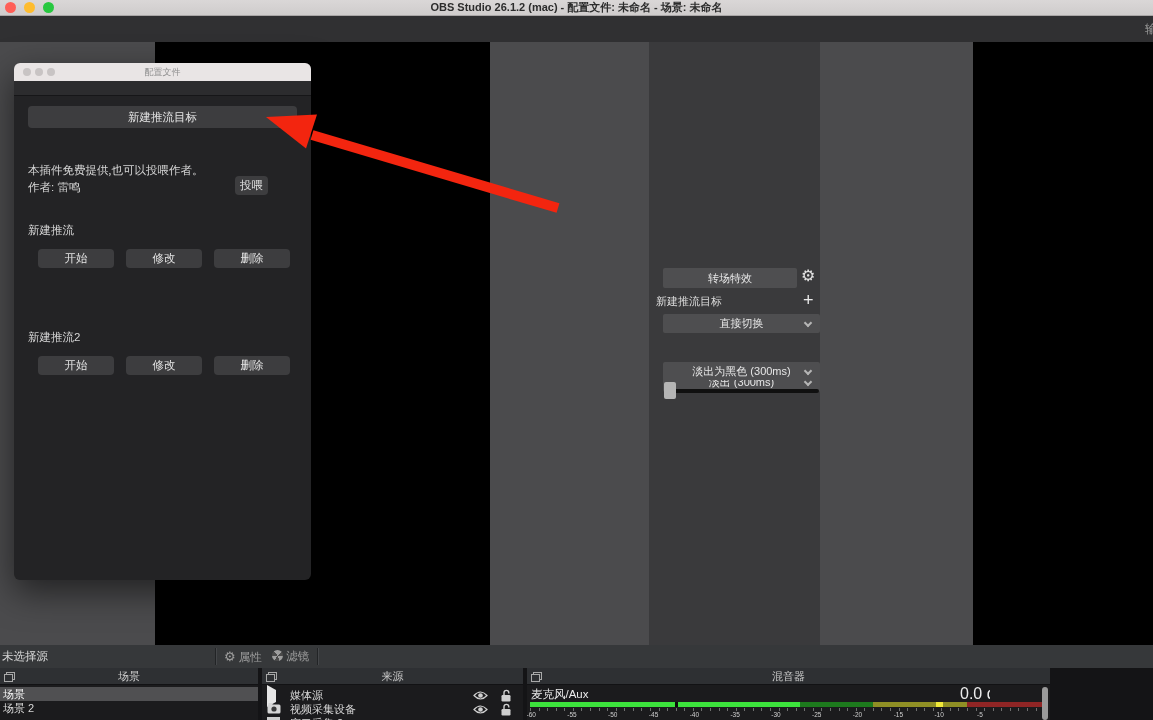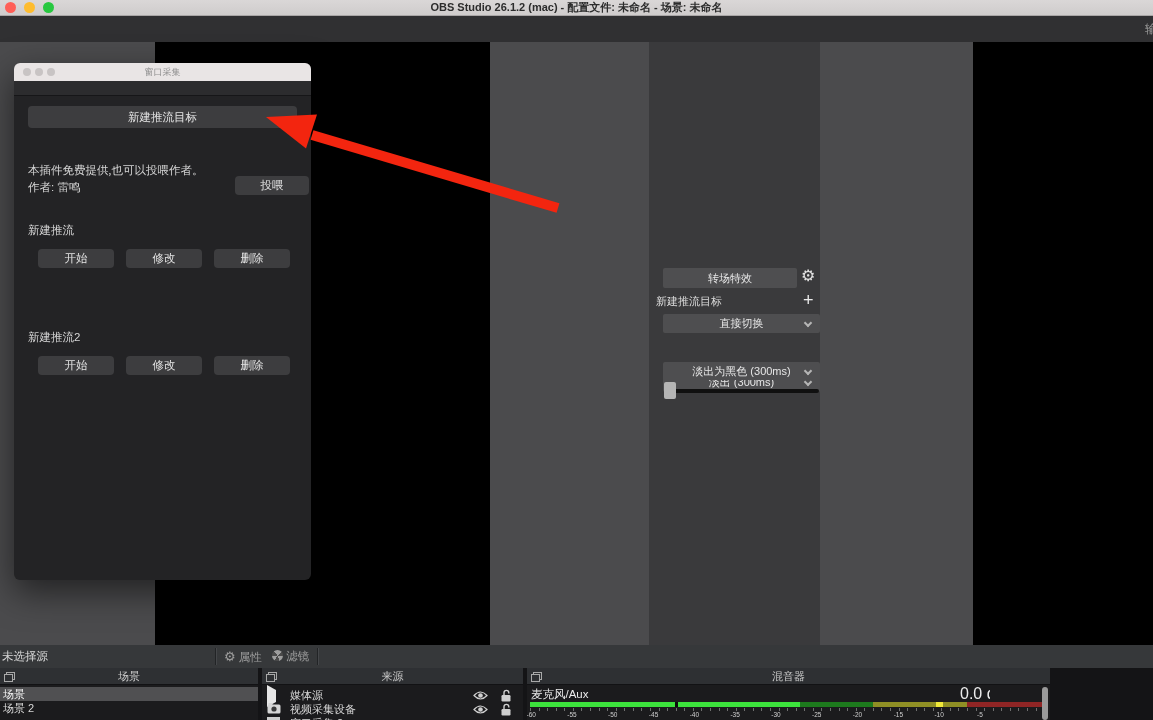--- a/index.html
+++ b/index.html
@@ -247,30 +247,30 @@
     <span class="mix-scroll"></span>
   </div>
 
 </div>
 
 <div class="abs dialog">
   <div class="dlg-titlebar">
     <span class="dlg-circle" style="left:9px"></span>
     <span class="dlg-circle" style="left:21px"></span>
     <span class="dlg-circle" style="left:33px"></span>
-    <span>窗口采集</span>
+    <span>配置文件</span>
   </div>
   <div class="dlg-strip"></div>
 
   <div class="dlg-btn" style="left:14px; top:43px; width:269px; height:22px; line-height:22px;">新建推流目标</div>
 
   <div class="dlg-text" style="left:14px; top:100px;font-family:Liberation Serif, serif;">本插件免费提供,也可以投喂作者。</div>
 
   <div class="dlg-text" style="left:14px; top:117px;">作者: 雷鸣</div>
-  <div class="dlg-btn" style="left:221px; top:113px; width:74px; height:19px; line-height:19px;">投喂</div>
+  <div class="dlg-btn" style="left:221px; top:113px; width:33px; height:19px; line-height:19px;">投喂</div>
 
   <div class="dlg-text" style="left:14px; top:160px;">新建推流</div>
   <div class="dlg-btn" style="left:24px; top:186px; width:76px; height:19px; line-height:19px;">开始</div>
   <div class="dlg-btn" style="left:112px; top:186px; width:76px; height:19px; line-height:19px;">修改</div>
   <div class="dlg-btn" style="left:200px; top:186px; width:76px; height:19px; line-height:19px;">删除</div>
 
   <div class="dlg-text" style="left:14px; top:267px;">新建推流2</div>
   <div class="dlg-btn" style="left:24px; top:293px; width:76px; height:19px; line-height:19px;">开始</div>
   <div class="dlg-btn" style="left:112px; top:293px; width:76px; height:19px; line-height:19px;">修改</div>
   <div class="dlg-btn" style="left:200px; top:293px; width:76px; height:19px; line-height:19px;">删除</div>

